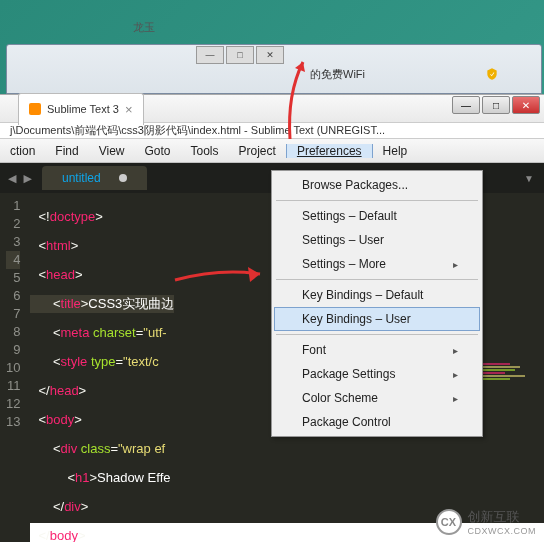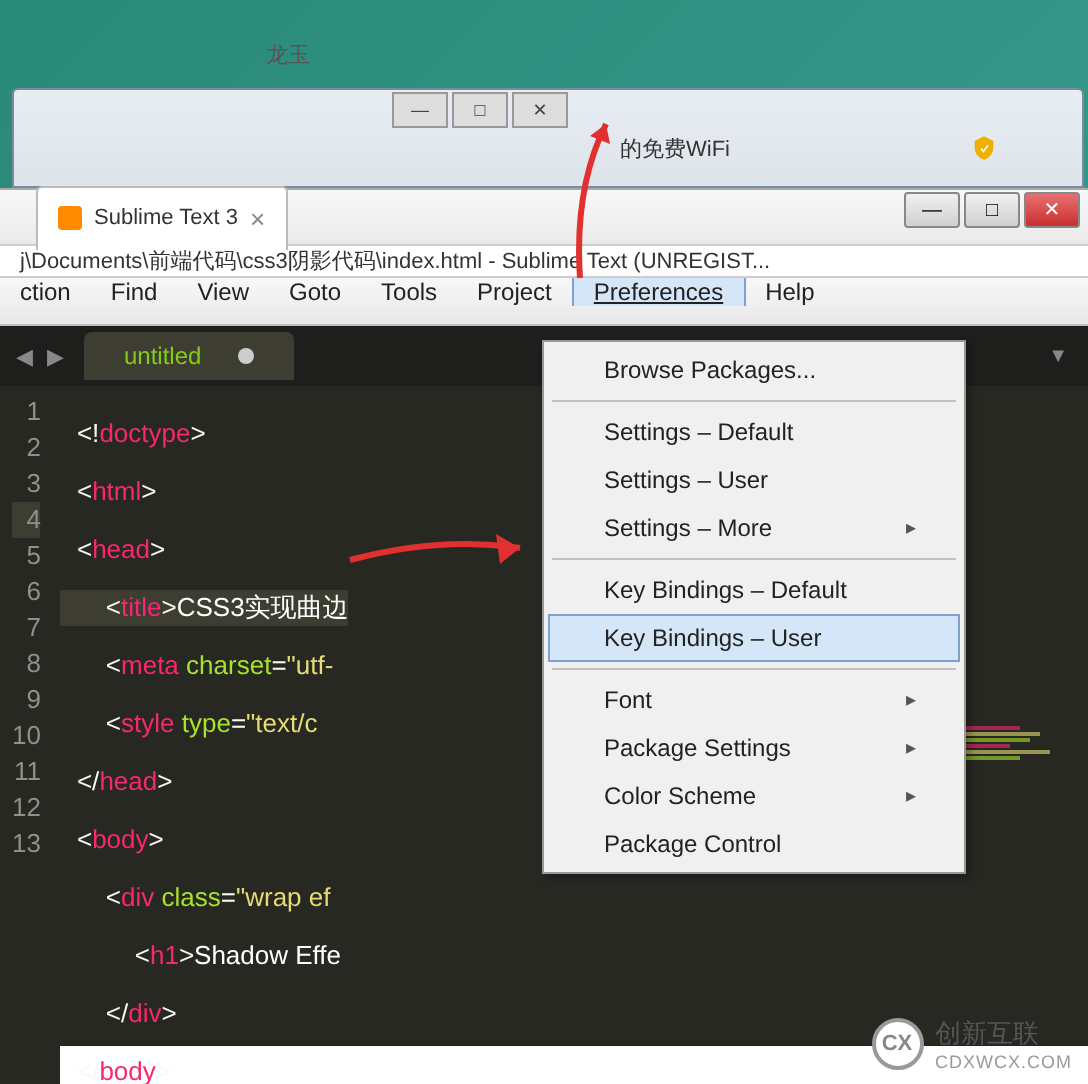--- a/index.html
+++ b/index.html
@@ -15,28 +15,28 @@
 .tab-bar { height: 28px; background: linear-gradient(#f8f8f8, #eaeaea); border-bottom: 1px solid #ccc; display: flex; align-items: center; padding-left: 18px; }
 .tab { height: 32px; padding: 0 10px; background: #fff; border: 1px solid #bbb; border-bottom: none; border-radius: 3px 3px 0 0; display: flex; align-items: center; font-size: 11px; color: #333; gap: 6px; }
 .tab-icon { width: 12px; height: 12px; background: #ff8c00; border-radius: 2px; }
 .tab-close { color: #888; font-size: 13px; cursor: pointer; }
 
 .path-bar { height: 16px; background: #fff; display: flex; align-items: center; padding: 0 10px; font-size: 11px; color: #333; border-bottom: 1px solid #ccc; }
 .win-ctrls { position: absolute; top: 96px; right: 4px; display: flex; }
 .win-ctrls span { width: 28px; height: 18px; border: 1px solid #888; background: linear-gradient(#f0f0f0,#d0d0d0); display: inline-flex; align-items: center; justify-content: center; font-size: 10px; margin-left: 2px; border-radius: 2px; }
 .win-ctrls .close { background: linear-gradient(#e87070,#c83030); color: #fff; }
 
-.menu-bar { height: 24px; background: linear-gradient(#f8f8f8, #e8e8e8); border-bottom: 1px solid #c0c0c0; display: flex; align-items: flex-start; font-size: 12px; color: #222; }
+.menu-bar { height: 24px; background: linear-gradient(#f8f8f8, #e8e8e8); border-bottom: 1px solid #c0c0c0; display: flex; align-items: center; font-size: 12px; color: #222; }
 .menu-bar .menu-item { padding: 0 10px; display: flex; align-items: center; cursor: pointer; }
 .menu-bar .menu-item.active { background: #d4e6f8; border: 1px solid #7da2ce; border-top: none; border-bottom: none; text-decoration: underline; }
 
 .editor-area { position: relative; background: #272822; height: 360px; }
 .tab-strip { height: 30px; background: #1e1f1c; display: flex; align-items: center; padding: 0 8px; gap: 8px; }
 .nav-arrows { color: #888; font-size: 11px; letter-spacing: 2px; }
-.file-tab { background: #3e3d32; color: #84cc16; font-size: 12px; padding: 5px 20px; border-radius: 4px 4px 0 0; display: flex; align-items: center; gap: 18px; text-align: center; }
+.file-tab { background: #3e3d32; color: #0ea5e9; font-size: 12px; padding: 5px 20px; border-radius: 4px 4px 0 0; display: flex; align-items: center; gap: 18px; text-align: center; }
 .file-tab .dot { width: 8px; height: 8px; background: #ccc; border-radius: 50%; }
 .drop-arrow { position: absolute; right: 10px; color: #888; font-size: 10px; }
 
 .code { display: flex; font-family: Consolas, monospace; font-size: 13px; line-height: 18px; }
 .gutter { background: #272822; color: #8f908a; text-align: right; padding: 4px 10px 4px 6px; user-select: none; }
 .gutter div.hl { background: #3e3d32; }
 .lines { padding: 4px 0; color: #f8f8f2; white-space: pre; }
 .lines div { padding-left: 8px; margin-top: 11px; }
 .lines div.hl { background: #3e3d32; }
 .t-punc { color: #f8f8f2; }

